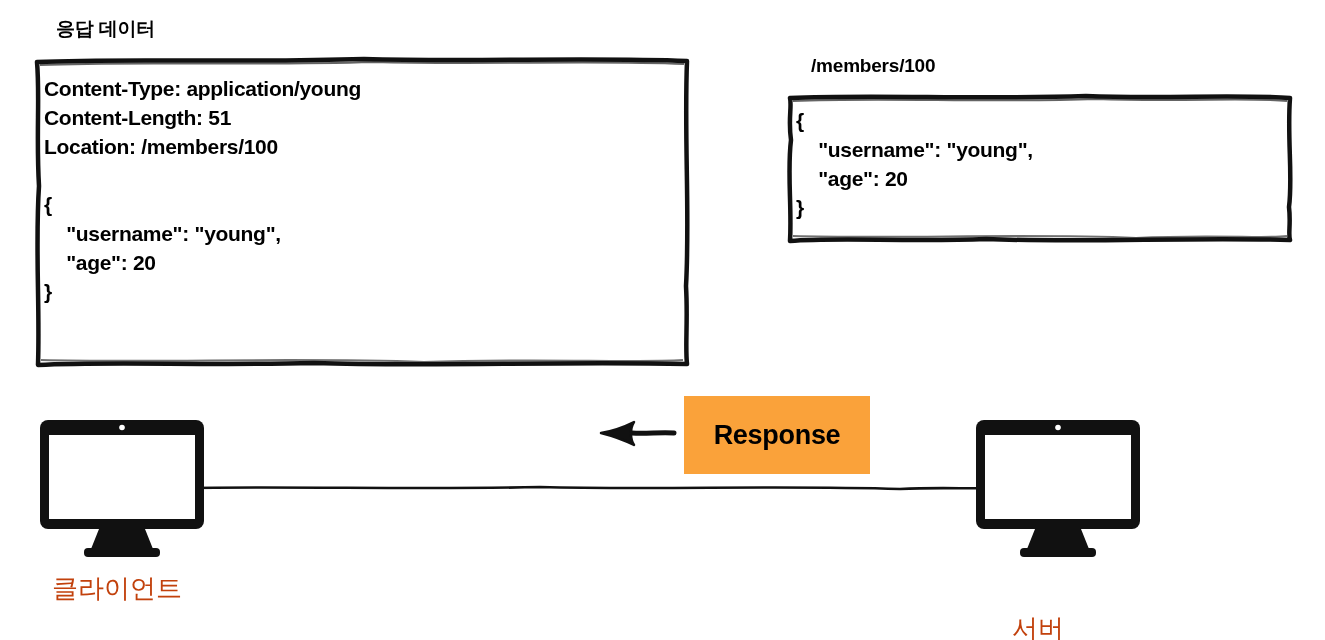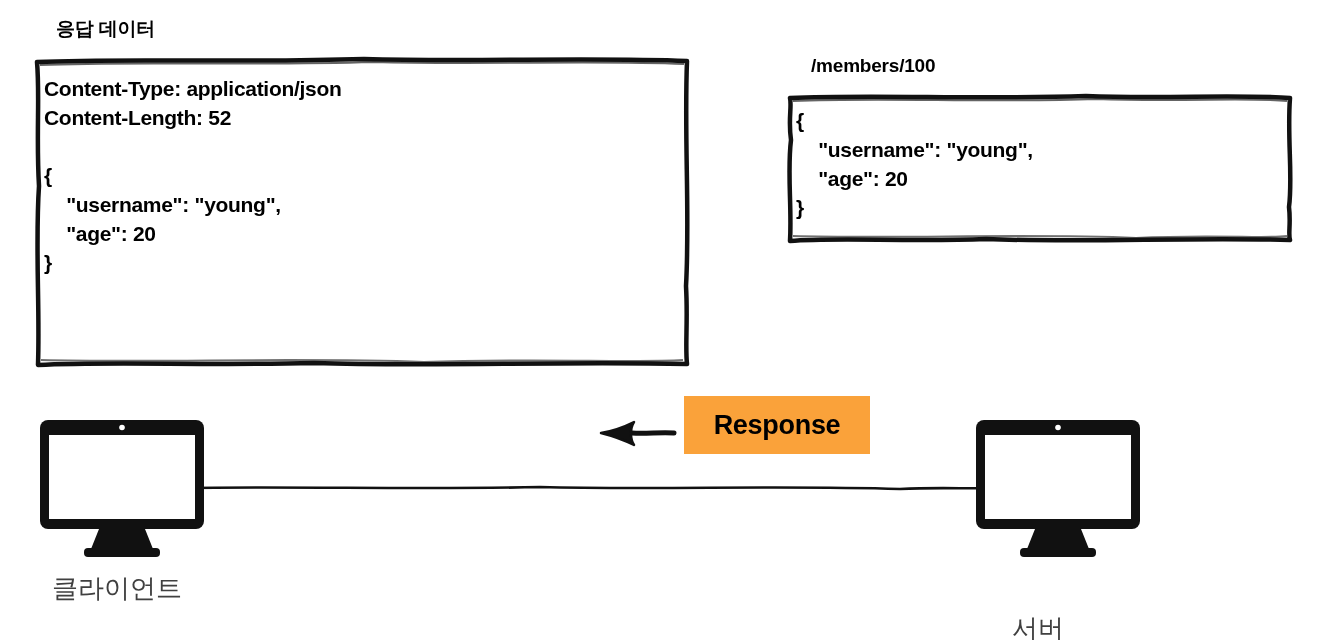--- a/index.html
+++ b/index.html
@@ -73,21 +73,21 @@
   }
 
   
   .monitor { position: absolute; }
 
   
   .endpoint-label {
     position: absolute;
     font-size: 26px;
     font-weight: 400;
-    color: #404040;
+    color: #c2410c;
     white-space: nowrap;
   }
 
   
   .wire { position: absolute; overflow: visible; }
   .arrow { position: absolute; overflow: visible; }
 </style>
 </head>
 <body>
 
@@ -96,22 +96,23 @@
 <div class="sketch-box" style="left:34px; top:56px; width:656px; height:312px;">
   <svg class="frame" viewBox="0 0 656 312" preserveAspectRatio="none">
     <path d="M3,6 C90,2 200,7 330,3 C440,6 560,1 653,5
              C650,80 656,160 652,230 C654,265 651,290 653,308
              C520,305 400,311 280,307 C170,310 80,305 4,309
              C6,250 1,190 5,130 C2,80 6,40 3,6 Z" fill="none" stroke="#111111" stroke-width="4.5" stroke-linejoin="round" stroke-linecap="round"></path>
     <path d="M6,9 C100,5 210,10 340,6 C450,9 560,4 650,8" fill="none" stroke="#111111" stroke-width="2" opacity="0.65"></path>
     <path d="M7,304 C130,307 260,301 390,306 C500,302 600,307 649,304" fill="none" stroke="#111111" stroke-width="2" opacity="0.6"></path>
   </svg>
   <div class="content" style="padding:18px 0 0 10px;">
-    <div class="codeline">Content-Type: application/json</div>
-    <div class="codeline">Content-Length: 52</div>
+    <div class="codeline">Content-Type: application/young</div>
+    <div class="codeline">Content-Length: 51</div>
+    <div class="codeline"><span>Location: </span><span style="font-weight:700;">/members/100</span></div>
     <div class="blankline"></div>
     <div class="codeline">{</div>
     <div class="codeline">    "username": "young",</div>
     <div class="codeline">    "age": 20</div>
     <div class="codeline">}</div>
   </div>
 </div>
 
 <div class="heading abs" style="left:791px; top:55px;">/members/100</div>
 
@@ -135,21 +136,21 @@
 <svg class="wire" style="left:180px; top:478px; width:810px; height:20px;" viewBox="0 0 810 20">
   <path d="M2,10 C120,8 240,12 360,9 C480,12 600,7 720,11 C760,9 790,11 808,10" fill="none" stroke="#111111" stroke-width="2.6" stroke-linecap="round"></path>
 </svg>
 
 <svg class="arrow" style="left:596px; top:416px; width:82px; height:36px;" viewBox="0 0 82 36">
   <path d="M78,17 C64,16 50,18 36,17" fill="none" stroke="#111111" stroke-width="5" stroke-linecap="round"></path>
   <path d="M38,6 C30,10 22,14 5,17 C21,21 30,25 38,29
            C34,23 34,12 38,6 Z" fill="#111111" stroke="#111111" stroke-width="2.5" stroke-linejoin="round"></path>
 </svg>
 
-<div class="resp-tag" style="left:684px; top:396px; width:186px; height:58px; background:#FAA23A;">
+<div class="resp-tag" style="left:684px; top:396px; width:186px; height:78px; background:#FAA23A;">
   <span>Response</span>
 </div>
 
 <div class="monitor" style="left:38px; top:418px; width:168px; height:140px;">
   <svg viewBox="0 0 168 140" width="168" height="140">
     <rect x="2" y="2" width="164" height="109" rx="8" ry="8" fill="#111111"></rect>
     <rect x="11" y="17" width="146" height="84" fill="#ffffff"></rect>
     <circle cx="84" cy="9.5" r="2.8" fill="#ffffff"></circle>
     <path d="M61,111 L107,111 L115,131 L53,131 Z" fill="#111111"></path>
     <rect x="46" y="130" width="76" height="9" rx="4" ry="4" fill="#111111"></rect>

